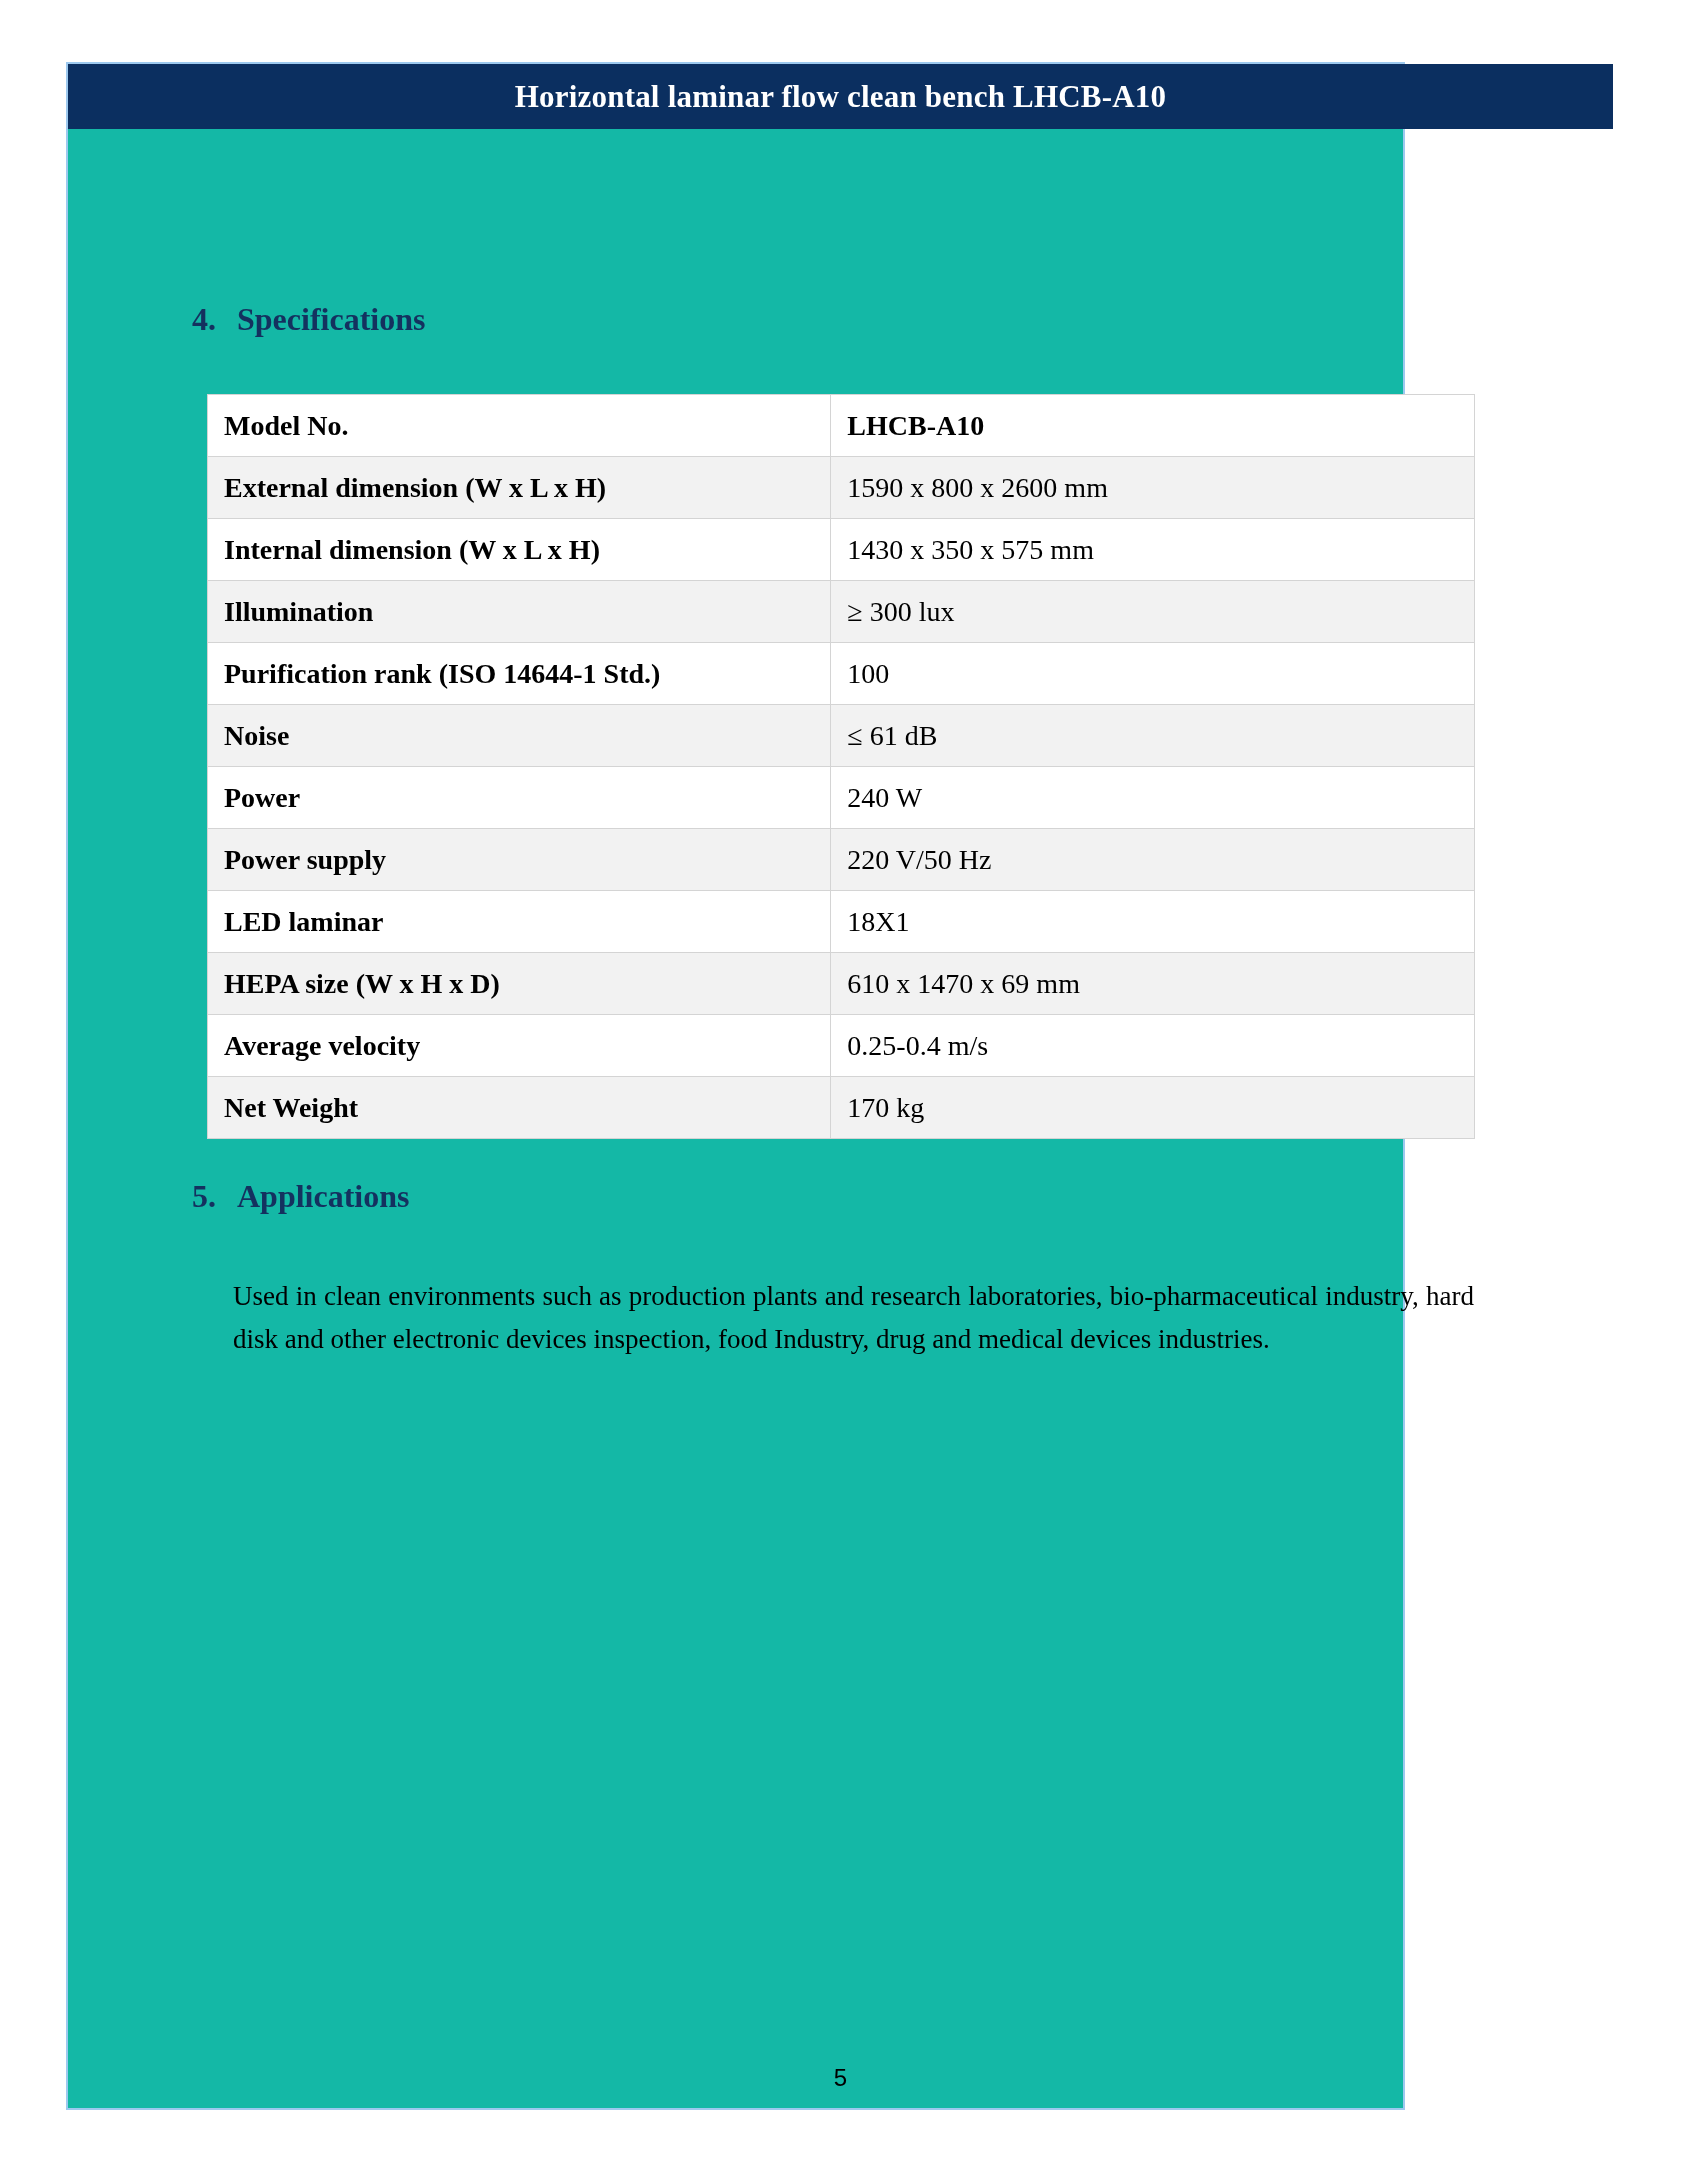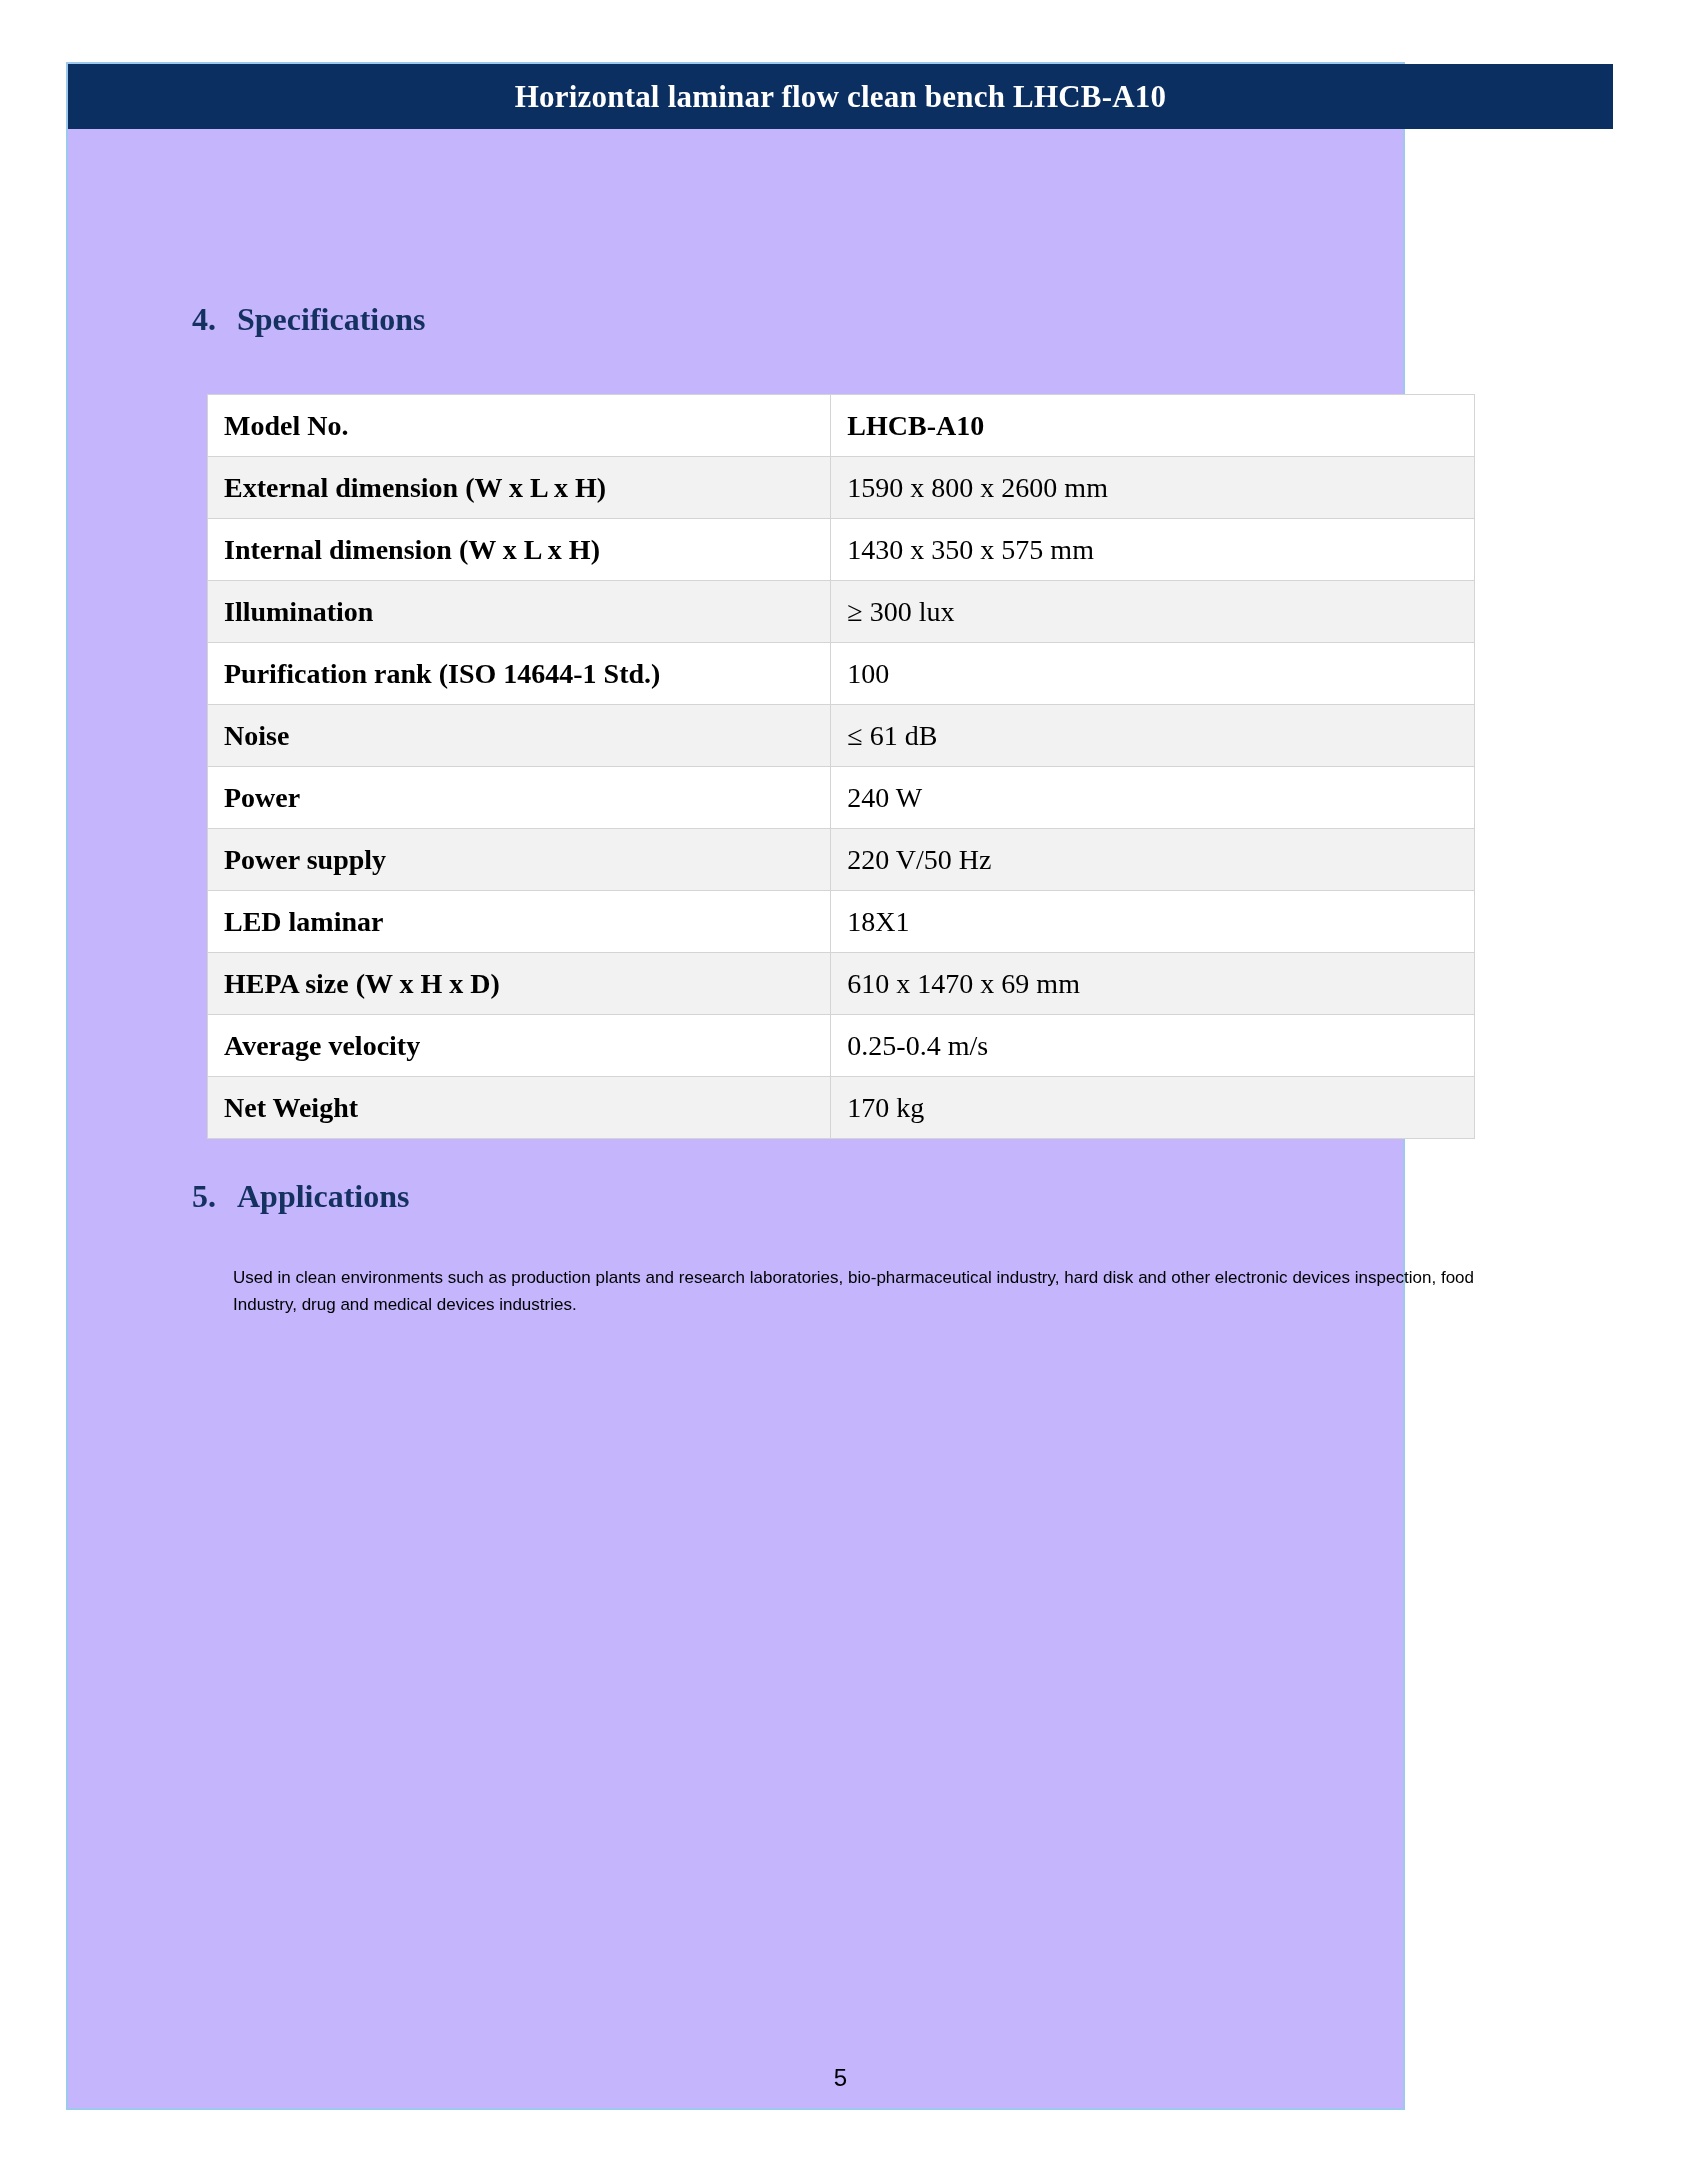--- a/index.html
+++ b/index.html
@@ -19,21 +19,21 @@
 
   
   .page {
     position: absolute;
     left: 66px;
     top: 62px;
     width: 1339px;
     height: 2048px;
     box-sizing: border-box;
     border: 2px solid #9dc9ef;
-    background: #c4b5fd;
+    background: #14b8a6;
   }
 
   
   .doc-header {
     position: absolute;
     left: 0px;
     top: 0px;
     width: 1545px;
     height: 65px;
     background: #0b2f60;
@@ -114,22 +114,22 @@
   table.spec-table tr.row-odd td  { background: #ffffff; }
   table.spec-table tr.row-even td { background: #f2f2f2; }
   table.spec-table tr.row-first td.cell-value { font-weight: bold; }
 
   
   .applications-text {
     position: absolute;
     left: 165px;
     top: 1119px;
     width: 1241px;
-    font-family: Liberation Sans, sans-serif;
-    font-size: 17px;
+    font-family: Liberation Serif, serif;
+    font-size: 27px;
     line-height: 1.58;
     text-align: justify;
     color: #000000;
     hyphens: auto;
   }
 
   
   .page-number {
     position: absolute;
     left: 0;

